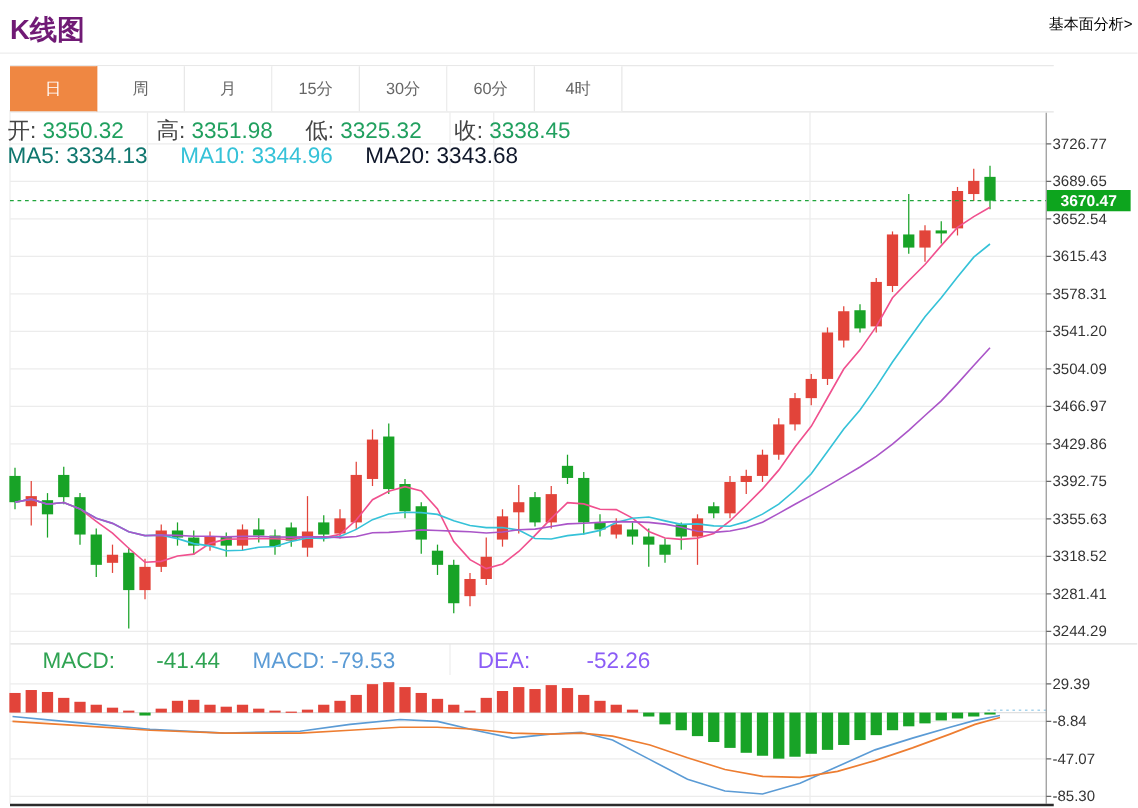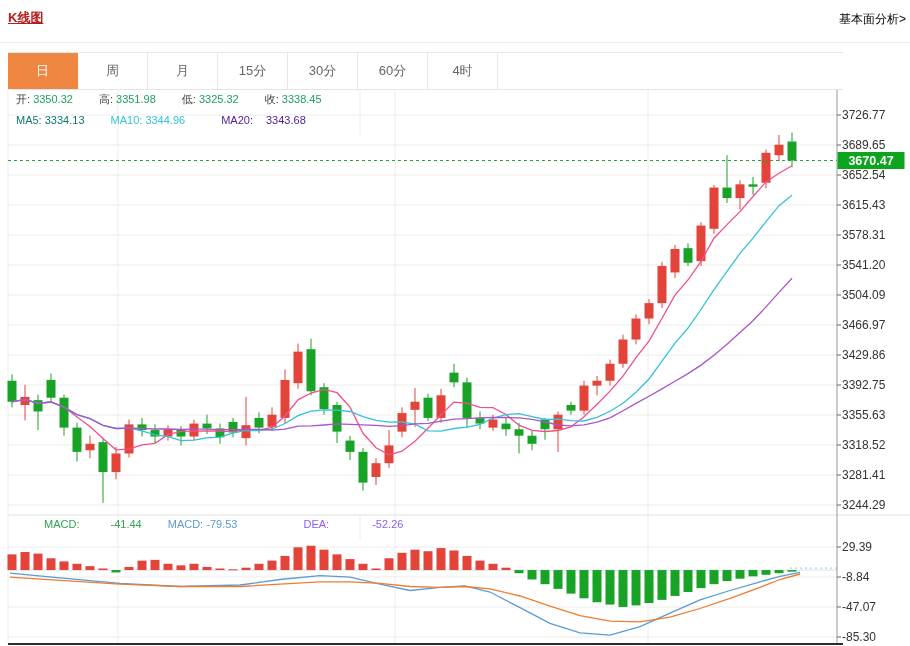--- a/index.html
+++ b/index.html
@@ -1,32 +1,32 @@
 <!DOCTYPE html>
 <html><head>
 <meta charset="utf-8">
 <style>
   html,body{margin:0;padding:0;background:#fff;}
   body{width:910px;height:646px;position:relative;overflow:hidden;
        font-family:"Liberation Sans","DejaVu Sans",sans-serif;color:#333;}
   .header{position:absolute;top:0;left:0;width:910px;height:42px;border-bottom:1px solid #ededed;}
-  .page-title{position:absolute;left:8px;top:9px;font-size:13px;font-weight:bold;color:#b91c1c;text-decoration:underline;}
+  .page-title{position:absolute;left:8px;top:9px;font-size:22px;font-weight:bold;color:#701a75;}
   .fundamental-link{position:absolute;right:4px;top:11px;font-size:12px;color:#000000;cursor:pointer;text-decoration:none;}
   .tabbar{position:absolute;top:52px;left:8px;width:835px;height:36px;
           border-top:1px solid #e8e8e8;border-bottom:1px solid #e4e4e4;display:flex;box-sizing:content-box;background:#fff;z-index:3;}
   .tab{width:70px;height:36px;line-height:36px;text-align:center;font-size:13px;color:#666;
        border-right:1px solid #e8e8e8;cursor:pointer;box-sizing:border-box;background:#fff;}
   .tab.active{background:#ef8742;color:#fff;border-right-color:#ef8742;}
-  .info-row{position:absolute;left:16px;z-index:4;font-size:11px;white-space:nowrap;}
+  .info-row{position:absolute;left:6px;z-index:4;font-size:18px;white-space:nowrap;}
   .info-row .pair{margin-right:26px;}
   .lbl{color:#444;}
   .val-green{color:#21a05f;}
   .val-ma5,.lbl-ma5{color:#0f766e;}
   .val-ma10,.lbl-ma10{color:#35c2d8;}
-  .val-ma20,.lbl-ma20{color:#4c1d95;margin-left:10px;}
+  .val-ma20,.lbl-ma20{color:#0f172a;}
   .val-macd,.lbl-macd{color:#2fa352;margin-left:28px;}
   .val-diff,.lbl-diff{color:#5b9bd5;}
   .val-dea,.lbl-dea{color:#8b5cf6;margin-left:40px;}
   #ohlc-row{top:92px;}
   #ma-row{top:114px;}
   #macd-row{top:518px;}
   svg{position:absolute;top:0;left:0;z-index:1;}
 </style>
 </head>
 <body>

